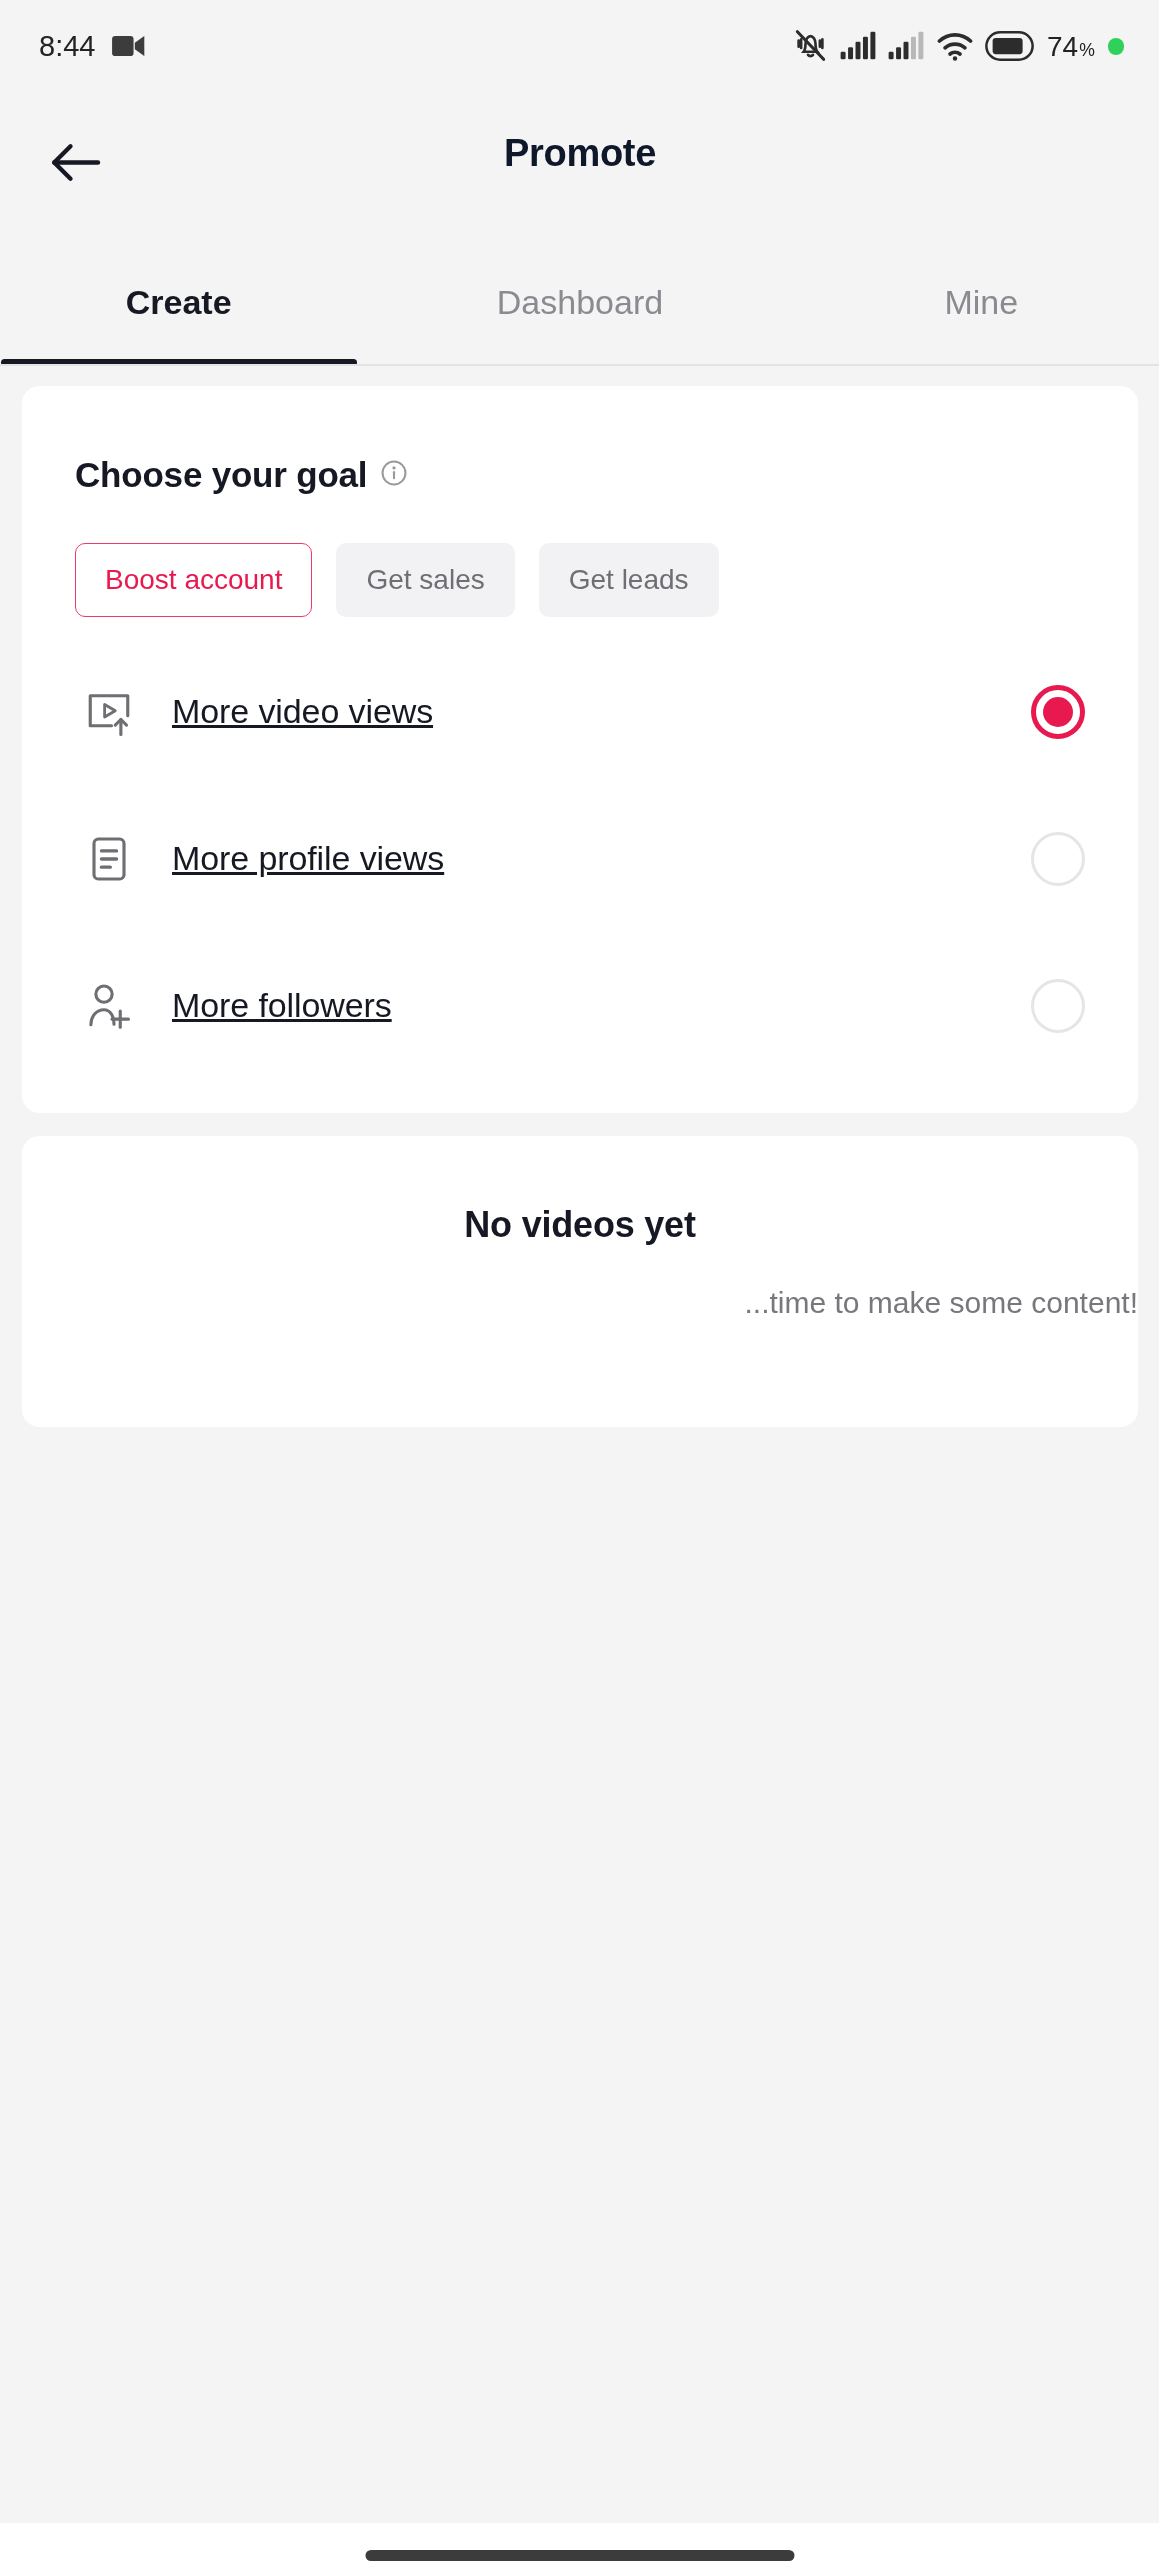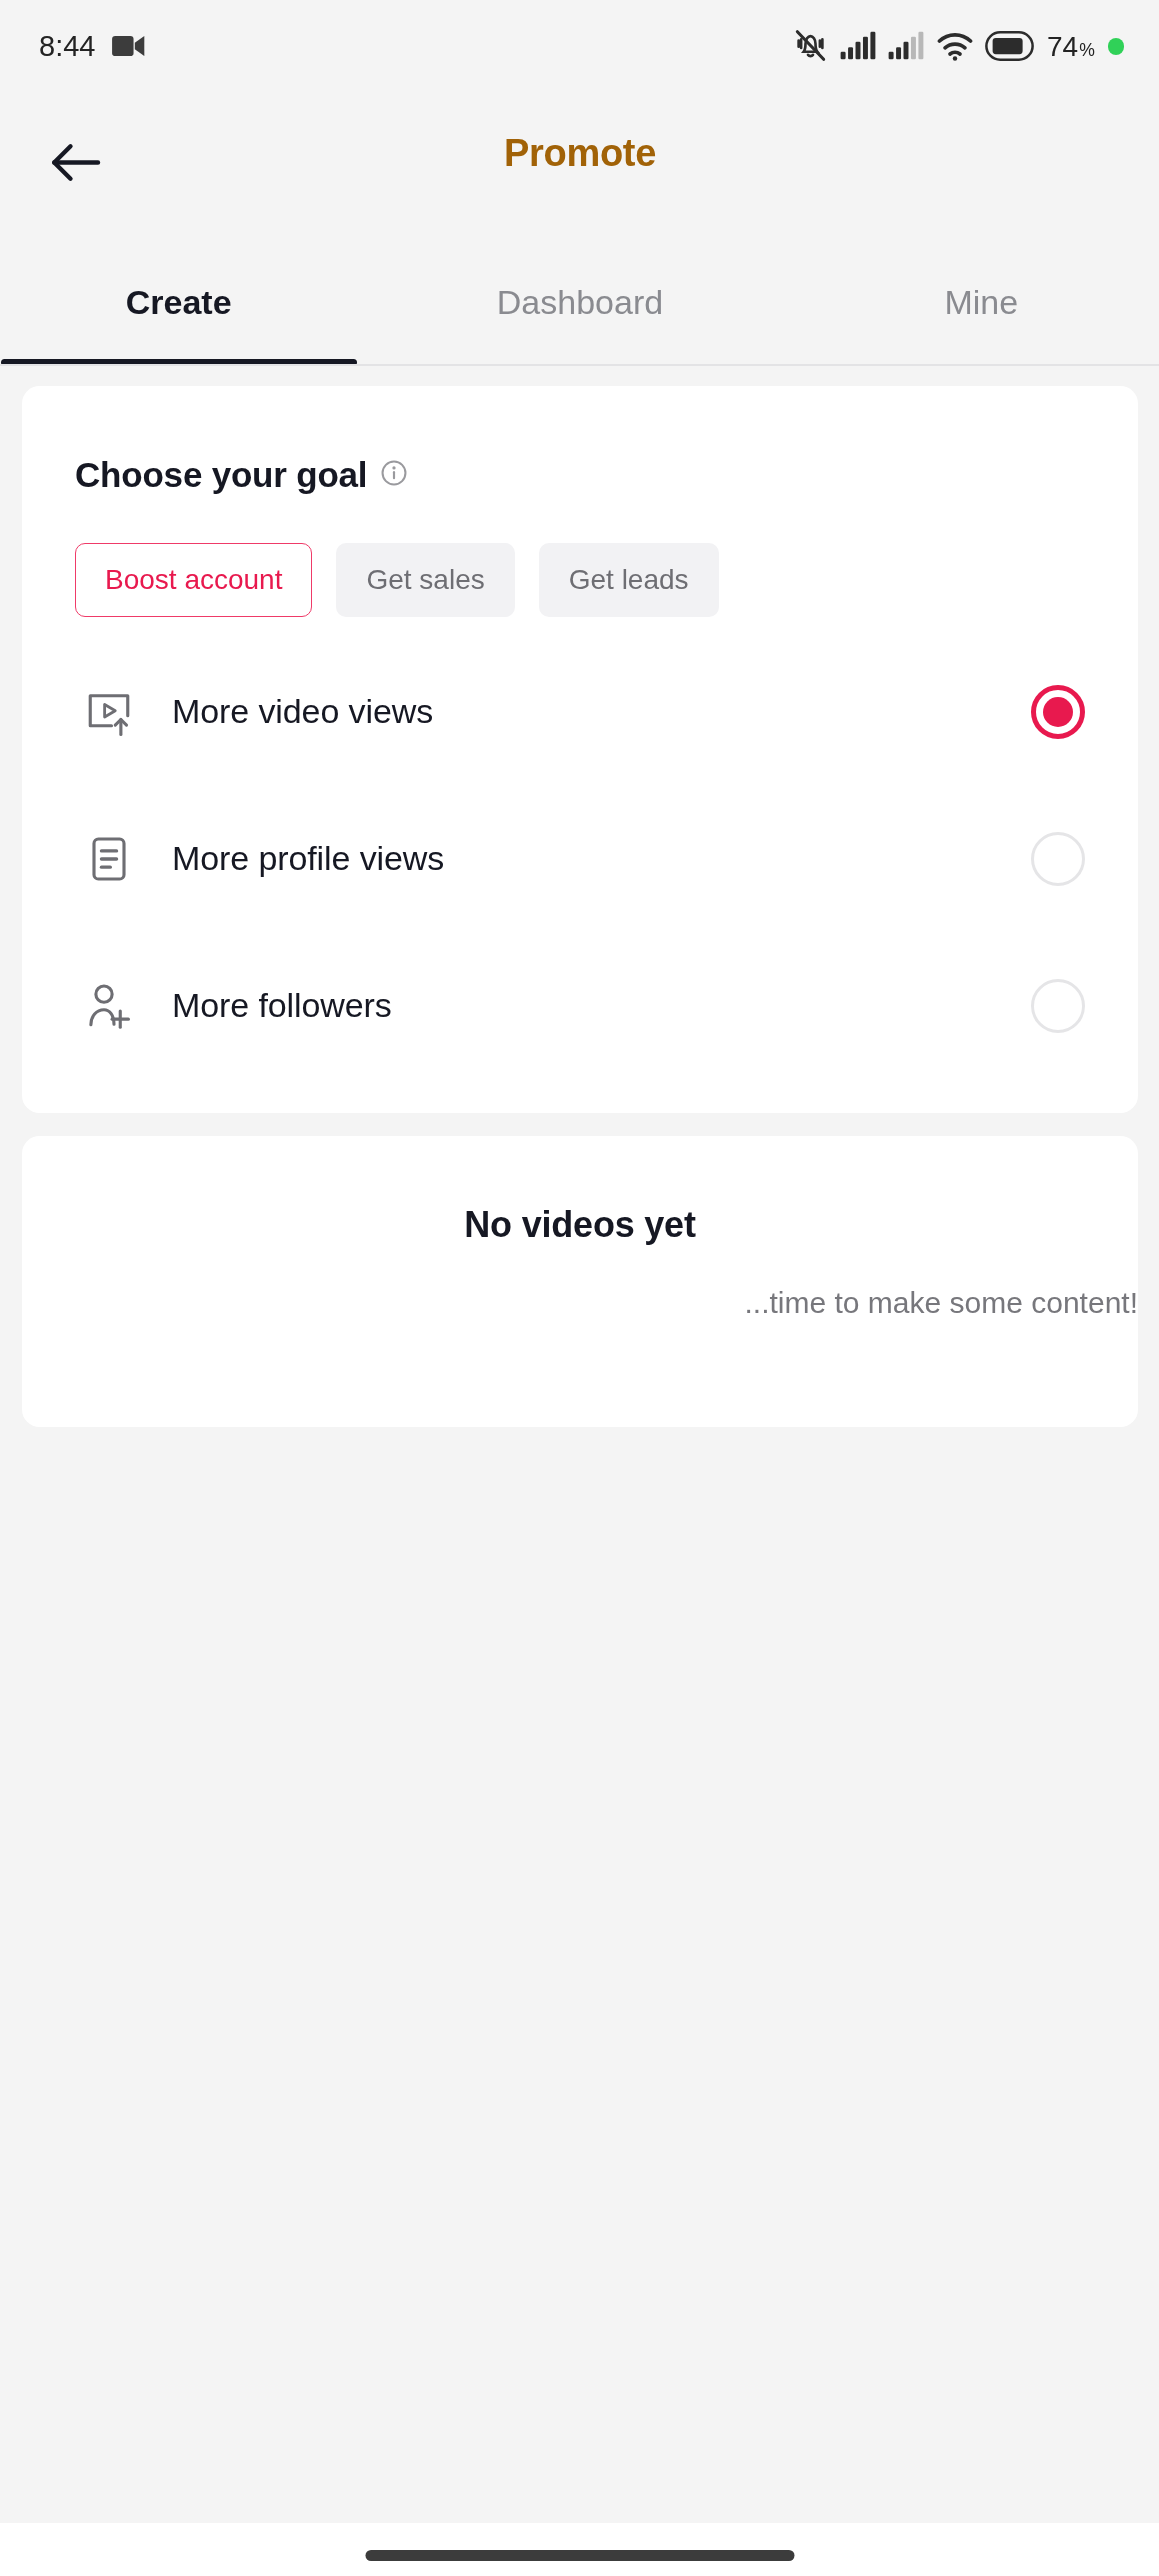--- a/index.html
+++ b/index.html
@@ -28,21 +28,21 @@
   
   .header {
     position:absolute; top:93px; left:0; width:1160px; height:164px;
   }
   .back-btn {
     position:absolute; left:45px; top:40px; width:60px; height:60px;
     display:flex; align-items:center; justify-content:center;
   }
   .page-title {
     position:absolute; left:0; top:39px; width:1160px;
-    text-align:center; font-size:38px; font-weight:bold; color:#a16207;
+    text-align:center; font-size:38px; font-weight:bold; color:#0f172a;
     letter-spacing:-0.3px;
   }
 
   
   .tabs {
     position:absolute; top:252px; left:0; width:1160px; height:114px;
     display:flex; align-items:center;gap:44px;
   }
   .tab {
     flex:1; text-align:center; font-size:34px; color:#8a8b90;
@@ -93,20 +93,21 @@
     position:relative; height:147px; display:flex; align-items:center;
     padding:0 53px 0 60px;
   }
   .option-icon {
     width:54px; height:54px; display:flex; align-items:center; justify-content:center;
     flex:0 0 54px;
   }
   .option-label {
     margin-left:36px; font-size:34px; color:#161823; flex:1;
     letter-spacing:-0.1px;
+    text-decoration:underline;
   }
   .radio {
     width:54px; height:54px; border-radius:50%;
     border:3.1px solid #e5e5e7; background:#ffffff; flex:0 0 54px;
     position:relative;
   }
   .radio.checked {
     border:5.7px solid #e8194e; background:#ffffff;
   }
   .radio.checked::after {

